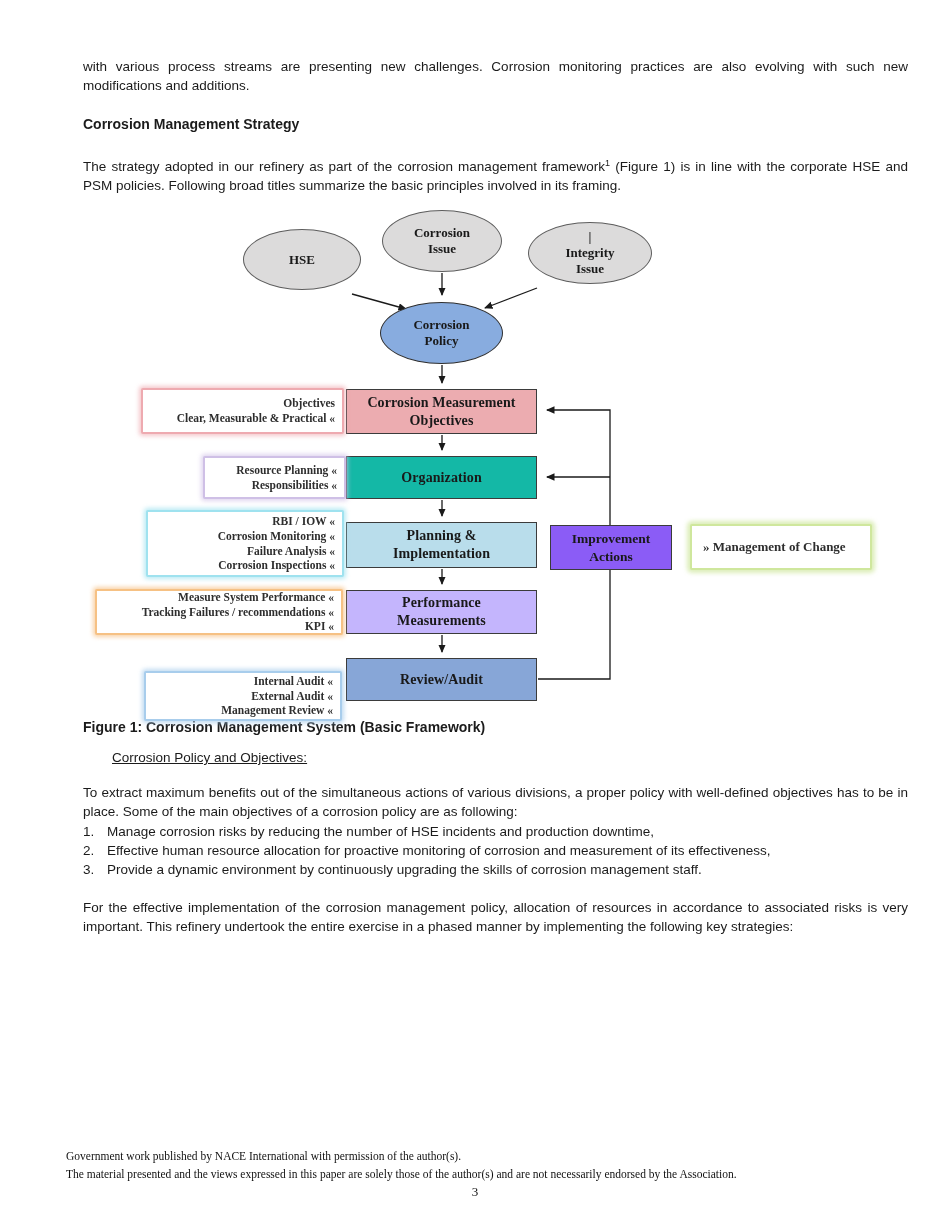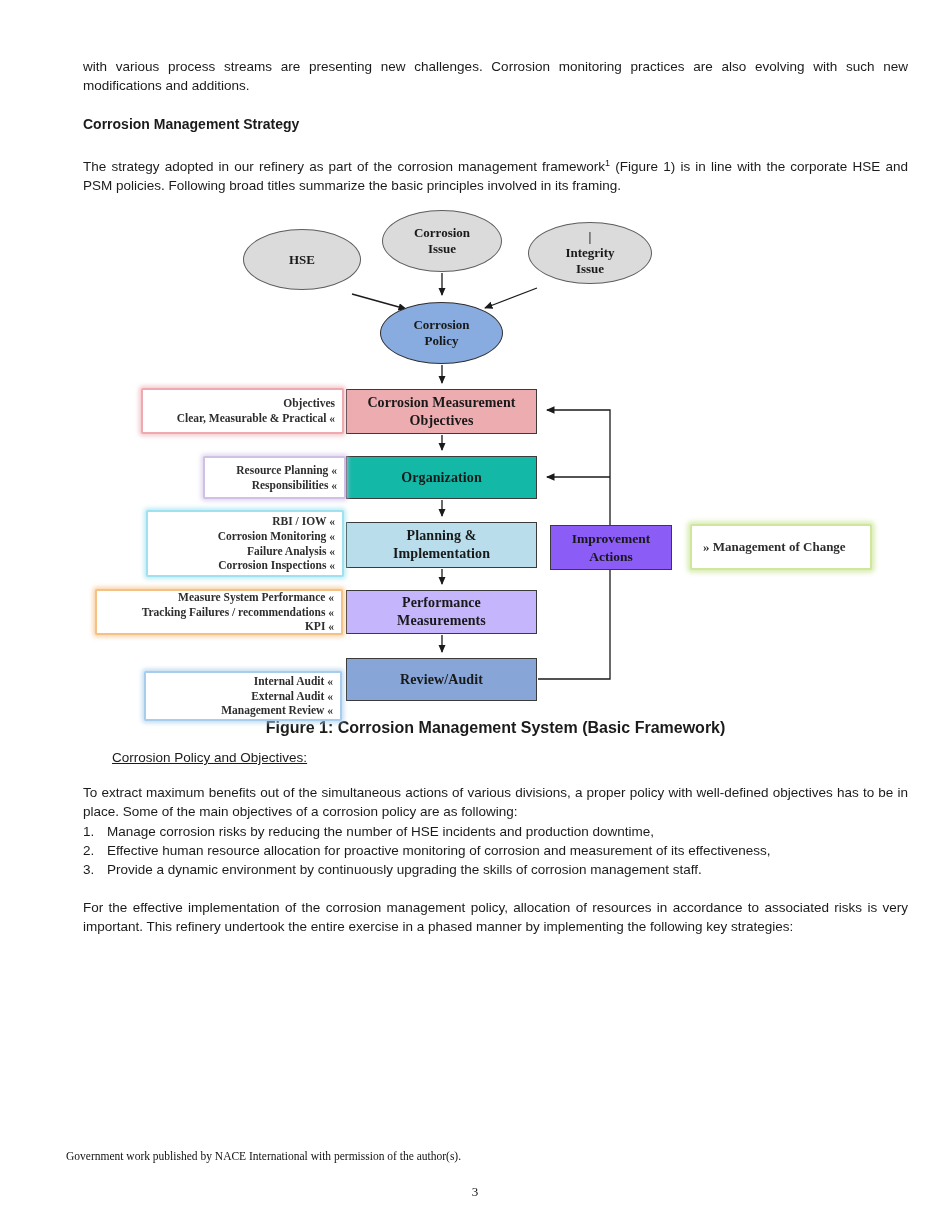--- a/index.html
+++ b/index.html
@@ -73,21 +73,21 @@
     border:1.3px solid #3b3b3b;text-align:center;font-size:13.5px;line-height:1.28;
   }
   .mocbox{
     left:690px;top:317px;width:182px;height:46px;background:#ffffff;
     border:2px solid #cfe79d;box-shadow:0 0 4px 3px rgba(207,231,157,.7);
     justify-content:flex-start;text-align:left;padding-left:11px;
     font-size:13px;color:#2e2e2e;border-radius:2px;
   }
 
   .figure-caption{
-    margin-top:6px;text-align:center;font-weight:bold;font-size:16px;line-height:19px;
+    margin-top:6px;font-weight:bold;font-size:14px;line-height:19px;
   }
 
   
   .footer{
     position:absolute;left:66px;right:40px;top:1148px;
     font-family:"Liberation Serif",serif;font-size:11.5px;line-height:17.5px;color:#111;
   }
   .pagenum{
     position:absolute;left:0;top:1184px;width:950px;text-align:center;
     font-family:"Liberation Serif",serif;font-size:13px;color:#111;
@@ -217,15 +217,16 @@
       </div>
     </div>
 
 
     <p class="body-text p5">For the effective implementation of the corrosion management policy, allocation of resources in accordance to associated risks is very important. This refinery undertook the entire exercise in a phased manner by implementing the following key strategies:</p>
 
   </div>
 
   <div class="footer">
     <div>Government work published by NACE International with permission of the author(s).</div>
+    <div>The material presented and the views expressed in this paper are solely those of the author(s) and are not necessarily endorsed by the Association.</div>
   </div>
   <div class="pagenum">3</div>
 </div>
 
 </body></html>

